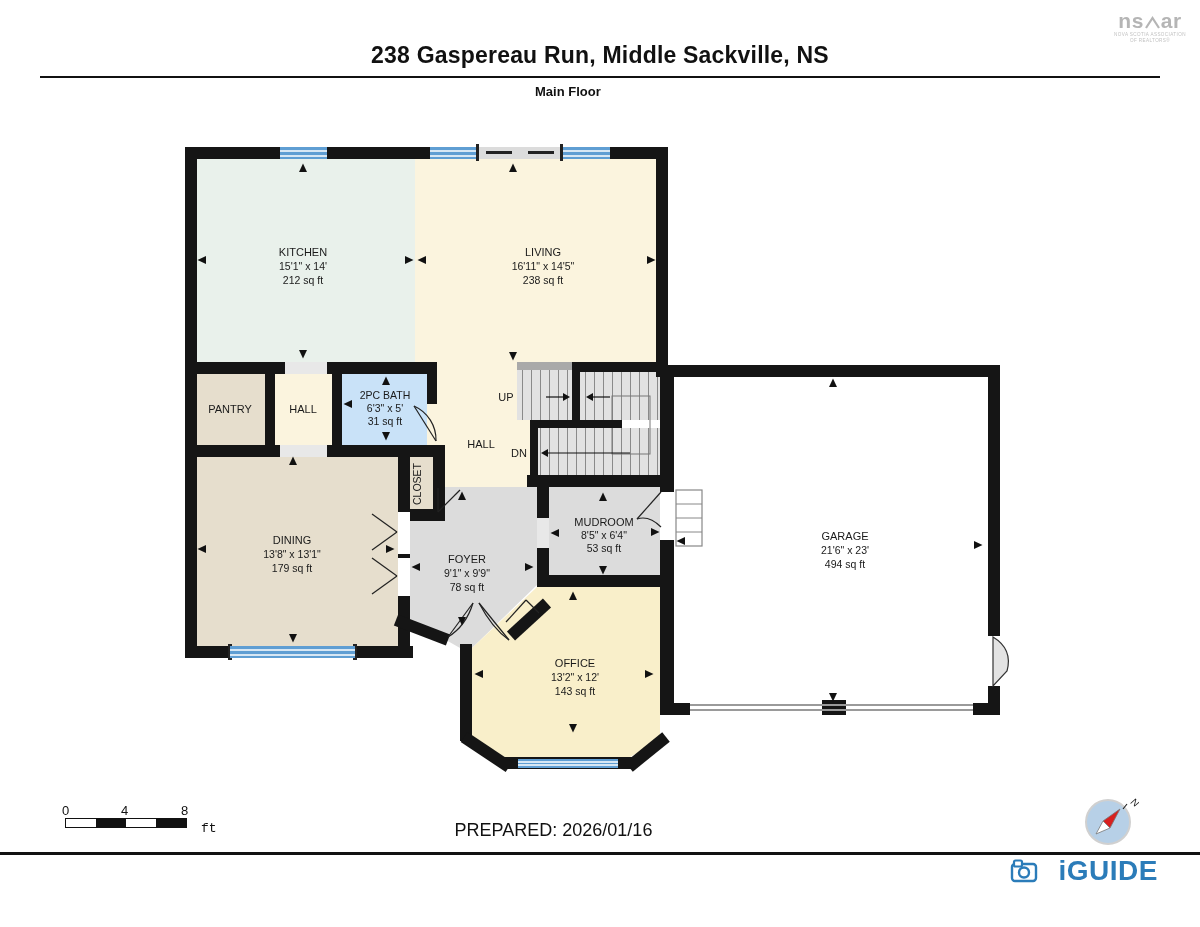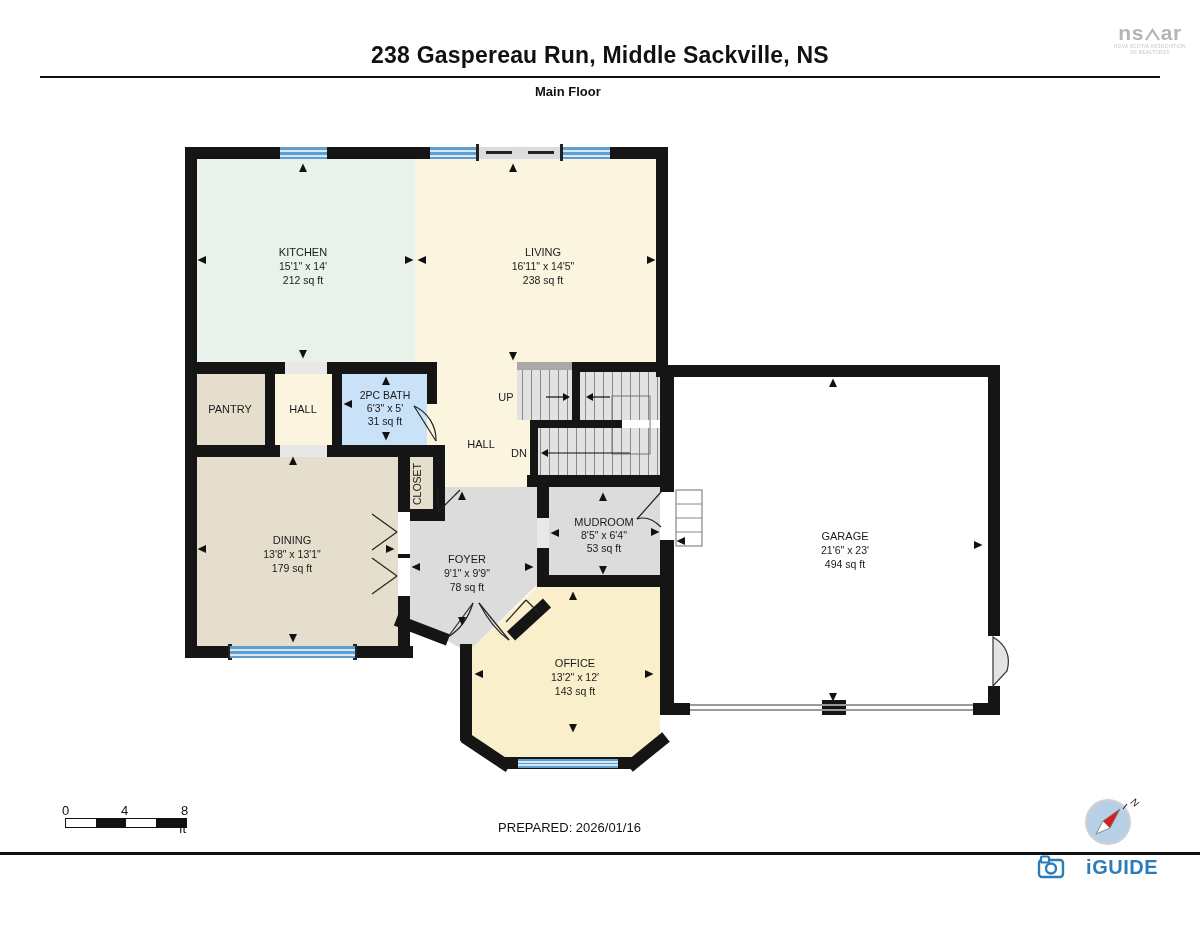--- a/index.html
+++ b/index.html
@@ -1,40 +1,40 @@
 <!DOCTYPE html>
 <html><head>
 <meta charset="utf-8">
 <style>
   html,body{margin:0;padding:0;background:#ffffff;}
   .page{position:relative;width:1200px;height:927px;background:#ffffff;overflow:hidden;
         font-family:"Liberation Sans",sans-serif;color:#111;}
   .title{position:absolute;top:42px;left:0;width:1200px;text-align:center;
          font-size:23px;font-weight:bold;letter-spacing:.2px;}
   .rule{position:absolute;top:76px;left:40px;width:1120px;height:2px;background:#111;}
-  .nsar{position:absolute;top:24px;right:10px;width:80px;text-align:center;color:#b5b5b5;}
+  .nsar{position:absolute;top:12px;right:10px;width:80px;text-align:center;color:#b5b5b5;}
   .nsar .big{display:flex;align-items:flex-end;justify-content:center;gap:1px;
              font-size:21px;font-weight:bold;line-height:18px;letter-spacing:.5px;}
   .nsar .sub{font-size:4.6px;letter-spacing:.4px;color:#c2c2c2;margin-top:2px;line-height:5.5px;}
   .floorinfo{position:absolute;top:84px;left:535px;display:flex;gap:2px;font-size:13px;}
   .floorinfo .lbl{font-weight:bold;white-space:nowrap;}
   .floorinfo .lines div{line-height:19.5px;white-space:nowrap;}
   svg.plan{position:absolute;left:0;top:0;}
   .scale{position:absolute;left:65px;top:803px;width:160px;font-size:13px;}
   .scale .nums{position:relative;height:15px;}
   .scale .nums span{position:absolute;top:0;}
   .bar{position:relative;width:120px;height:8px;border:1.6px solid #111;background:#fff;}
   .bar i{position:absolute;top:0;height:100%;background:#111;}
-  .ftlbl{position:absolute;left:114px;top:18px;font-size:13px;}
-  .prepared{position:absolute;top:820px;left:0;width:1107px;text-align:center;font-size:13px;margin-left:16px;}
+  .ftlbl{position:absolute;left:136px;top:18px;font-size:13px;font-family:Liberation Mono, monospace;}
+  .prepared{position:absolute;top:820px;left:0;width:1107px;text-align:center;font-size:18px;}
   .compass{position:absolute;left:1083px;top:793px;}
   .divider{position:absolute;top:852px;left:0;width:1200px;height:2.5px;background:#111;}
   .disclaimer{position:absolute;top:861px;left:45px;width:900px;font-size:11.3px;}
   .iguide{position:absolute;top:855px;right:42px;display:flex;align-items:center;gap:21px;
-          color:#2b7cb9;font-size:20px;font-weight:bold;letter-spacing:.5px;}
+          color:#2b7cb9;font-size:28px;font-weight:bold;letter-spacing:.5px;}
   text{font-family:"Liberation Sans",sans-serif;fill:#1a1a1a;}
   .rl{font-size:11px;} .rs{font-size:10.5px;}
 </style>
 </head>
 <body>
 
 <div class="page">
 
   <div class="nsar">
     <div class="big">

